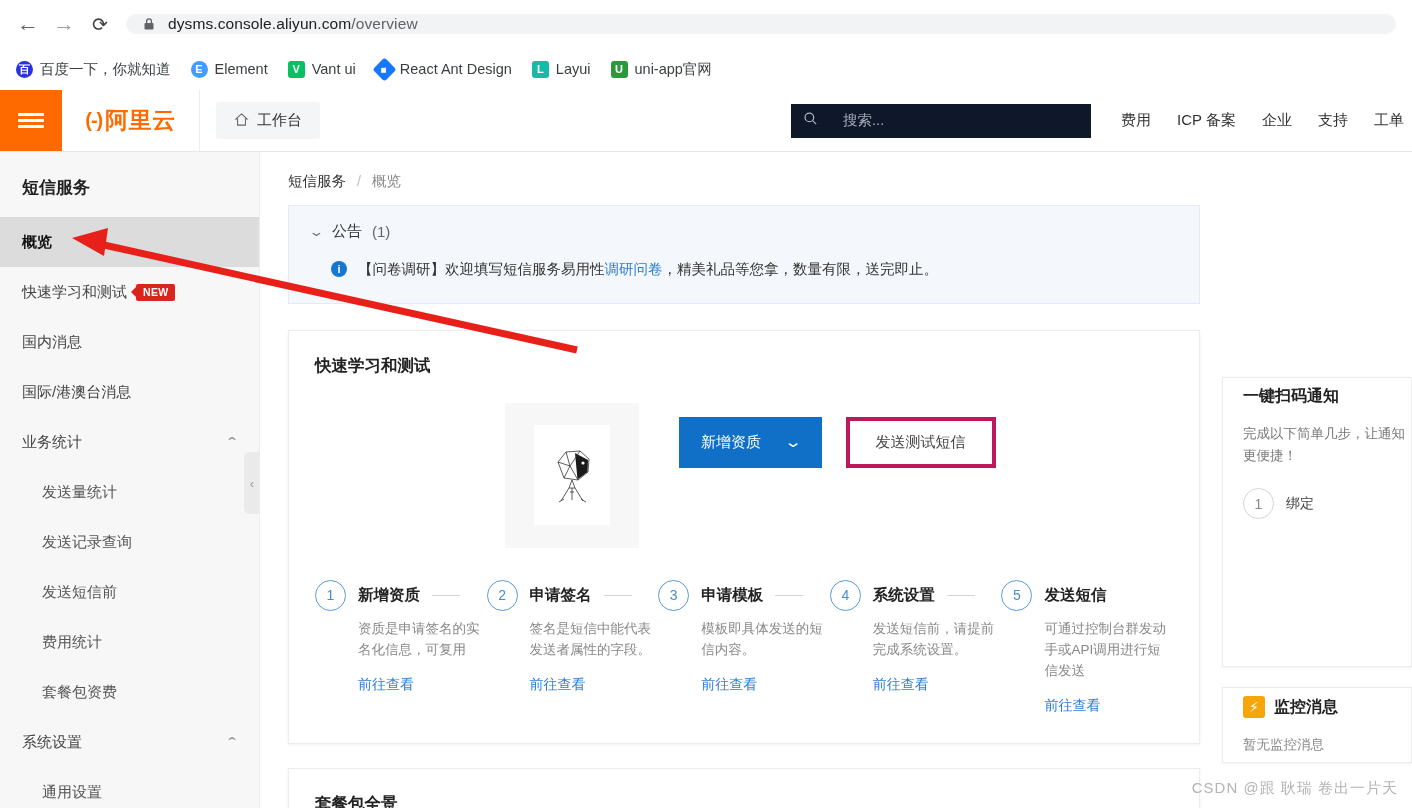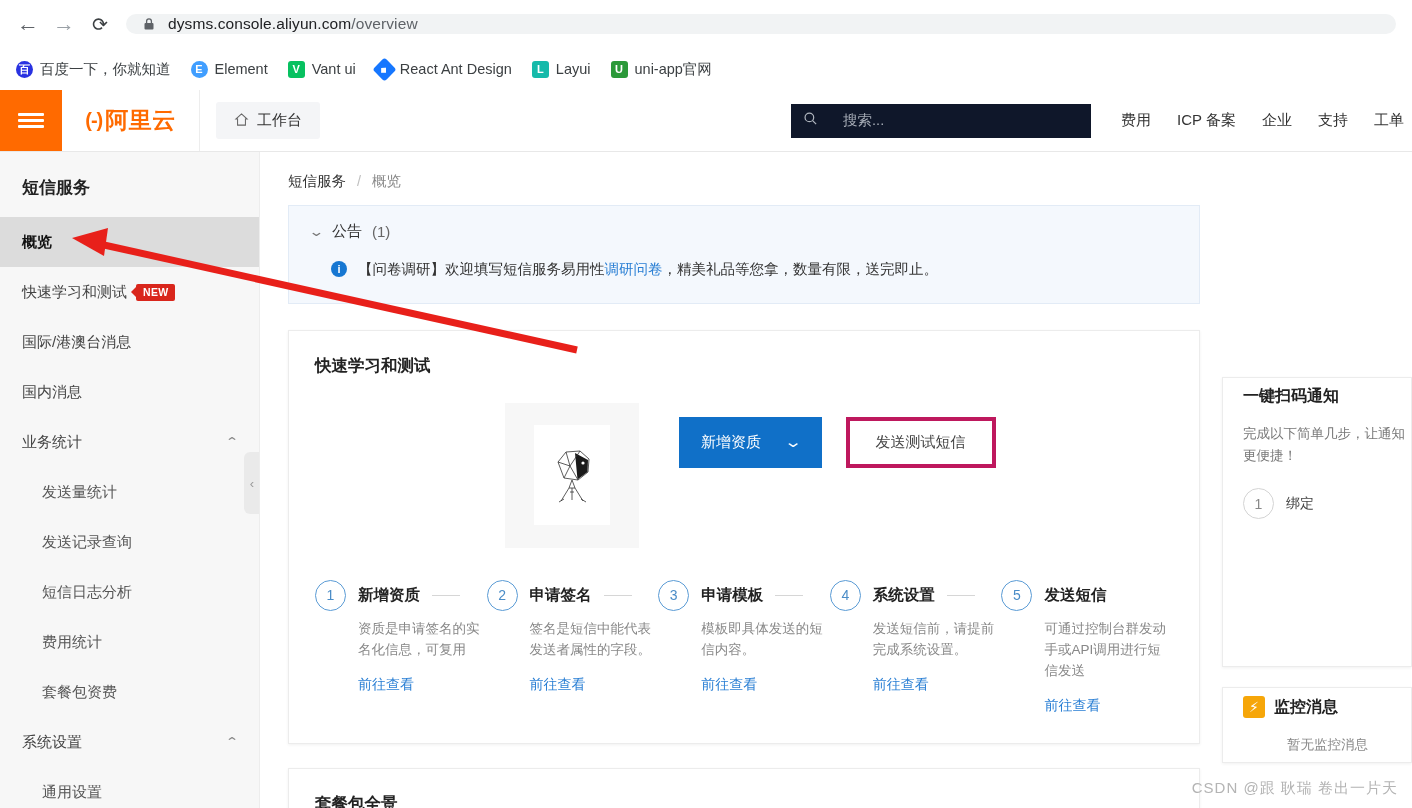--- a/index.html
+++ b/index.html
@@ -448,21 +448,21 @@
   .bolt {
     width: 22px; height: 22px;
     background: #f6a609;
     border-radius: 3px;
     color: #fff;
     font-size: 14px;
     display: flex; align-items: center; justify-content: center;
     flex: 0 0 auto;
   }
   .monitor-title { font-size: 16px; font-weight: bold; color: #222; white-space: nowrap; }
-  .monitor-empty { font-size: 13.5px; color: #888; white-space: nowrap; margin-left: 44px; }
+  .monitor-empty { font-size: 13.5px; color: #888; white-space: nowrap; }
 
   
   .anno-arrow {
     position: absolute;
     left: 0; top: 0;
     width: 1412px; height: 808px;
     pointer-events: none;
     z-index: 60;
   }
   .watermark {
@@ -569,37 +569,37 @@
     <div class="side-title">短信服务</div>
 
     <div class="side-item active">
       <span>概览</span>
     </div>
     <div class="side-item">
       <span>快速学习和测试</span>
       <span class="new-badge">NEW</span>
     </div>
     <div class="side-item">
+      <span>国内消息</span>
+    </div>
+    <div class="side-item">
       <span>国际/港澳台消息</span>
-    </div>
-    <div class="side-item">
-      <span>国内消息</span>
     </div>
     <div class="side-item group">
       <span>业务统计</span>
       <span class="chev-up">⌃</span>
     </div>
     <div class="side-item sub">
       <span>发送量统计</span>
     </div>
     <div class="side-item sub">
       <span>发送记录查询</span>
     </div>
     <div class="side-item sub">
-      <span>短信日志分析</span>
+      <span>发送短信前</span>
     </div>
     <div class="side-item sub">
       <span>费用统计</span>
     </div>
     <div class="side-item sub">
       <span>套餐包资费</span>
     </div>
     <div class="side-item group">
       <span>系统设置</span>
       <span class="chev-up">⌃</span>

